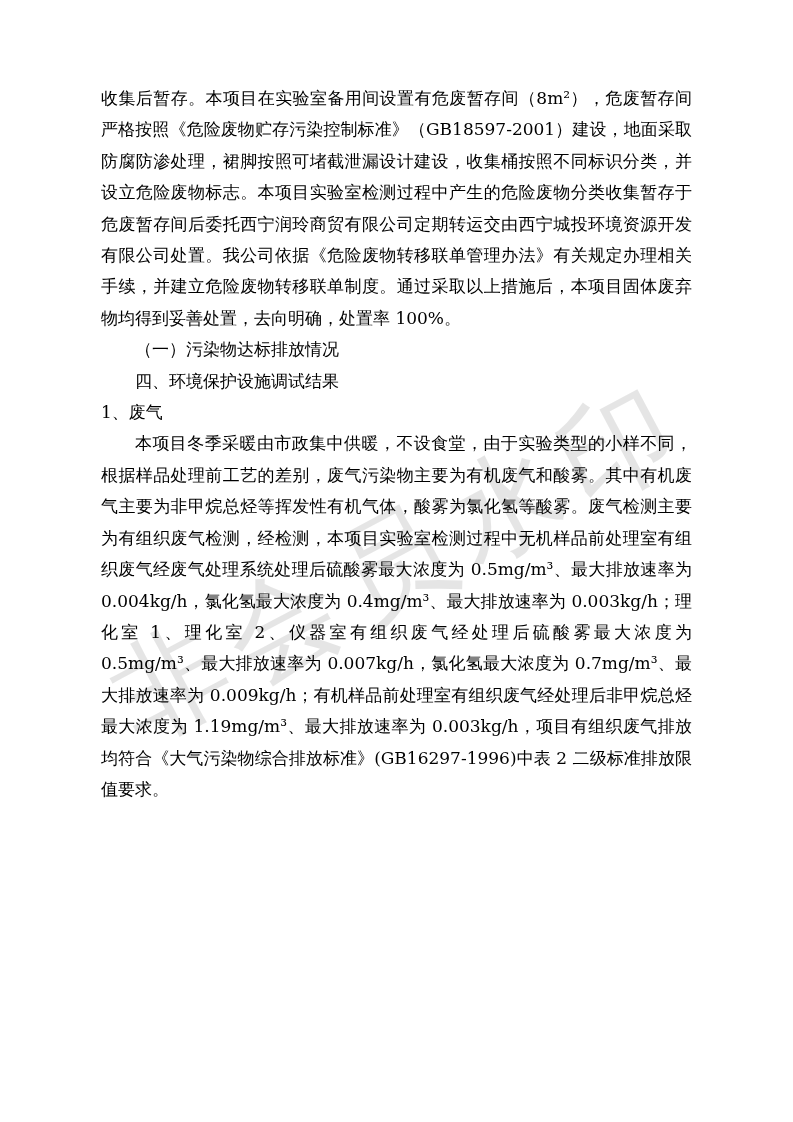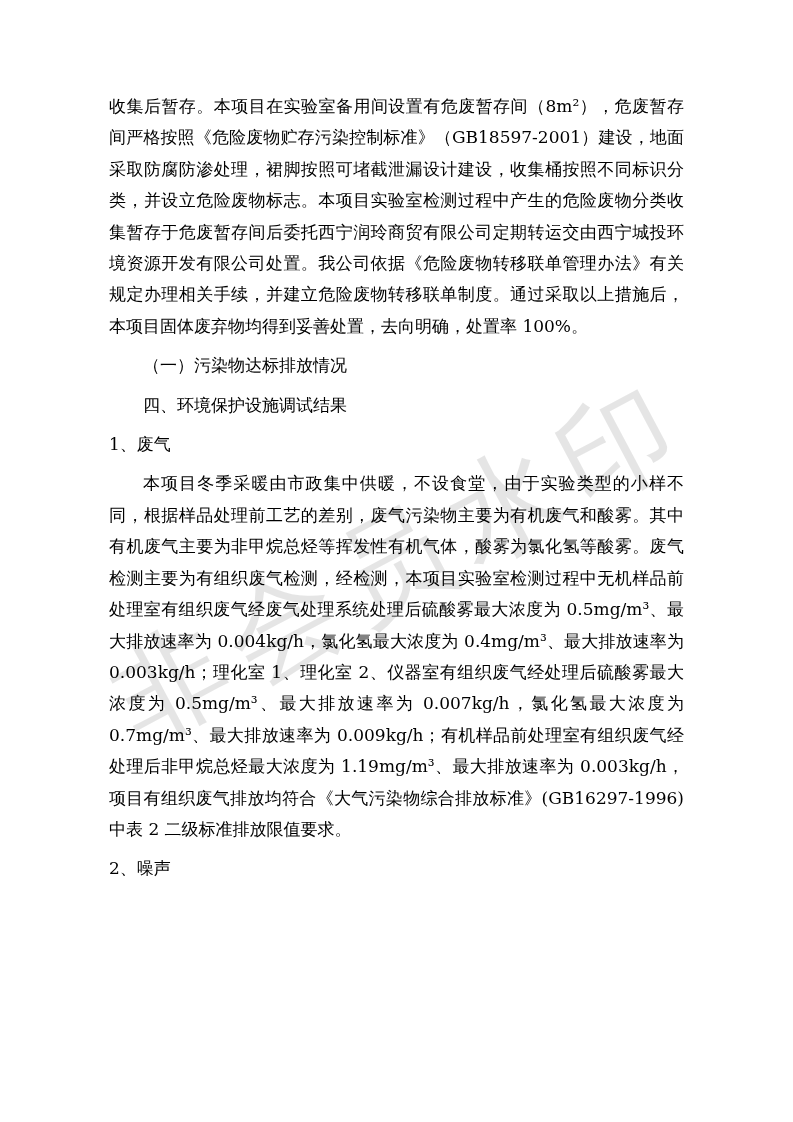--- a/index.html
+++ b/index.html
@@ -27,21 +27,21 @@
     position: absolute;
     left: 101px; top: 83px;
     width: 591px;
     font-size: 17px;
     line-height: 31.4px;
     color: #000000;
     text-align: justify;
     z-index: 1;
   }
   .content p, .content h3 {
-    margin: 8px; padding: 0;
+    margin: 0; padding: 0;
     font-size: 17px;
     font-weight: normal;
   }
   .para { text-indent: 2em; margin-top: 2px; }
   .para-continuation { text-indent: 0; }
   .heading { font-weight: bold; text-indent: 2em; margin-top: 4px; }
   .subhead { text-indent: 0; margin-top: 3px; }
   .u { text-decoration: underline; }
 </style>
 </head>
@@ -56,19 +56,18 @@
     <p class="para para-continuation">收集后暂存。本项目在实验室备用间设置有危废暂存间（8m²），危废暂存间严格按照《危险废物贮存污染控制标准》（GB18597-2001）建设，地面采取防腐防渗处理，裙脚按照可堵截泄漏设计建设，收集桶按照不同标识分类，并设立危险废物标志。本项目实验室检测过程中产生的危险废物分类收集暂存于危废暂存间后委托西宁润玲商贸有限公司定期转运交由西宁城投环境资源开发有限公司处置。我公司依据《危险废物转移联单管理办法》有关规定办理相关手续，并建立危险废物转移联单制度。通过采取以上措施后，本项目固体废弃物均得到妥善处置，去向明确，处置率 100%。</p>
 
     <h3 class="heading">（一）污染物达标排放情况</h3>
 
     <h3 class="heading">四、环境保护设施调试结果</h3>
 
     <p class="subhead">1、废气</p>
 
     <p class="para">本项目冬季采暖由市政集中供暖，不设食堂，由于实验类型的小样不同，根据样品处理前工艺的差别，废气污染物主要为有机废气和酸雾。其中有机废气主要为非甲烷总烃等挥发性有机气体，酸雾为氯化氢等酸雾。废气检测主要为有组织废气检测，经检测，本项目实验室检测过程中无机样品前处理室有组织废气经废气处理系统处理后硫酸雾最大浓度为 0.5mg/m³、最大排放速率为 0.004kg/h，氯化氢最大浓度为 0.4mg/m³、最大排放速率为 0.003kg/h；理化室 1、理化室 2、仪器室有组织废气经处理后硫酸雾最大浓度为 0.5mg/m³、最大排放速率为 0.007kg/h，氯化氢最大浓度为 0.7mg/m³、最大排放速率为 0.009kg/h；有机样品前处理室有组织废气经处理后非甲烷总烃最大浓度为 1.19mg/m³、最大排放速率为 0.003kg/h，项目有组织废气排放均符合《大气污染物综合排放标准》(GB16297-1996)中表 2 二级标准排放限值要求。</p>
 
-    <p class="subhead">2、噪声</p>
 
 
 
 
   </div>
 </div>
 
 </body></html>

